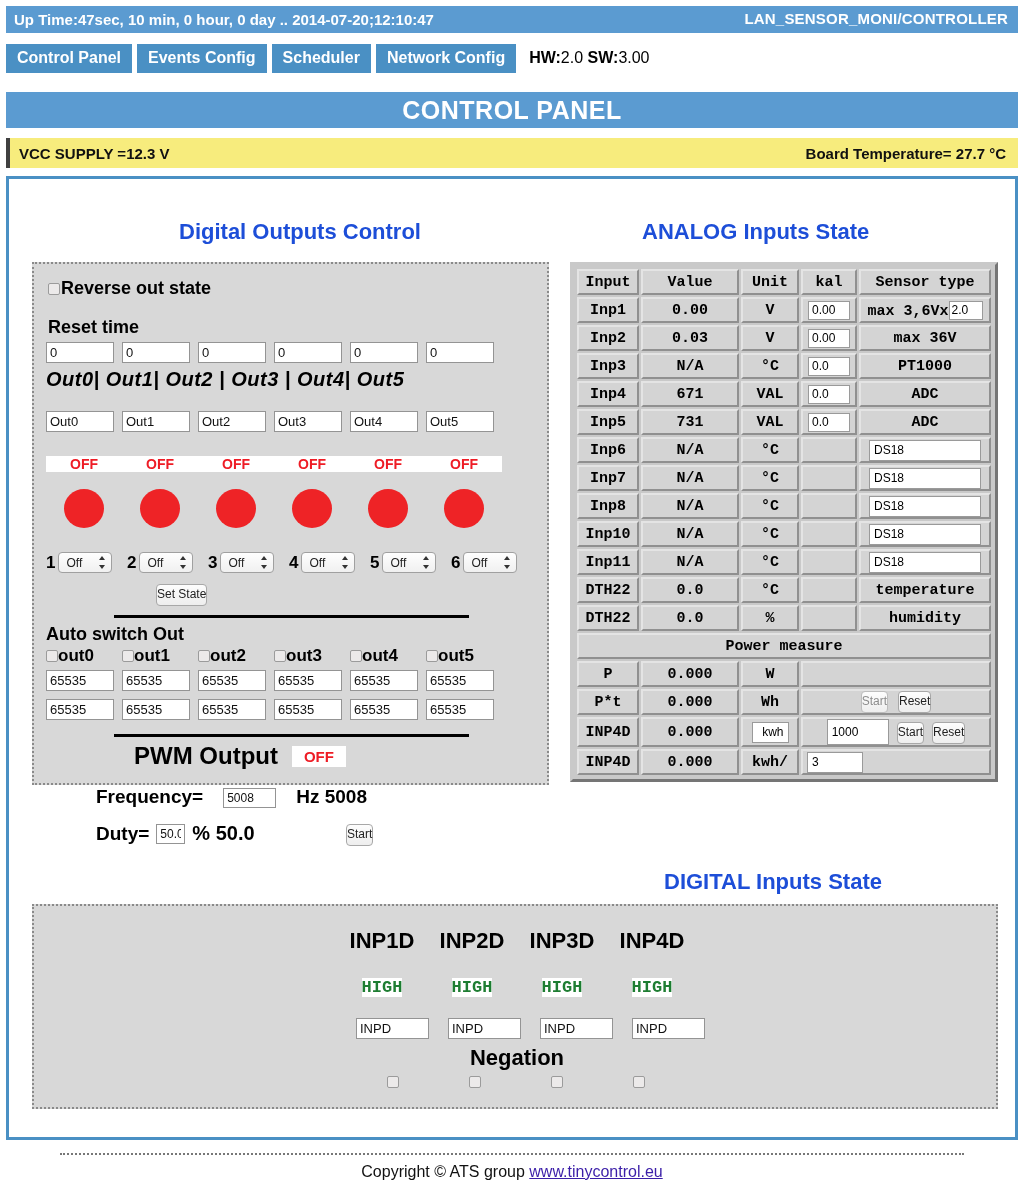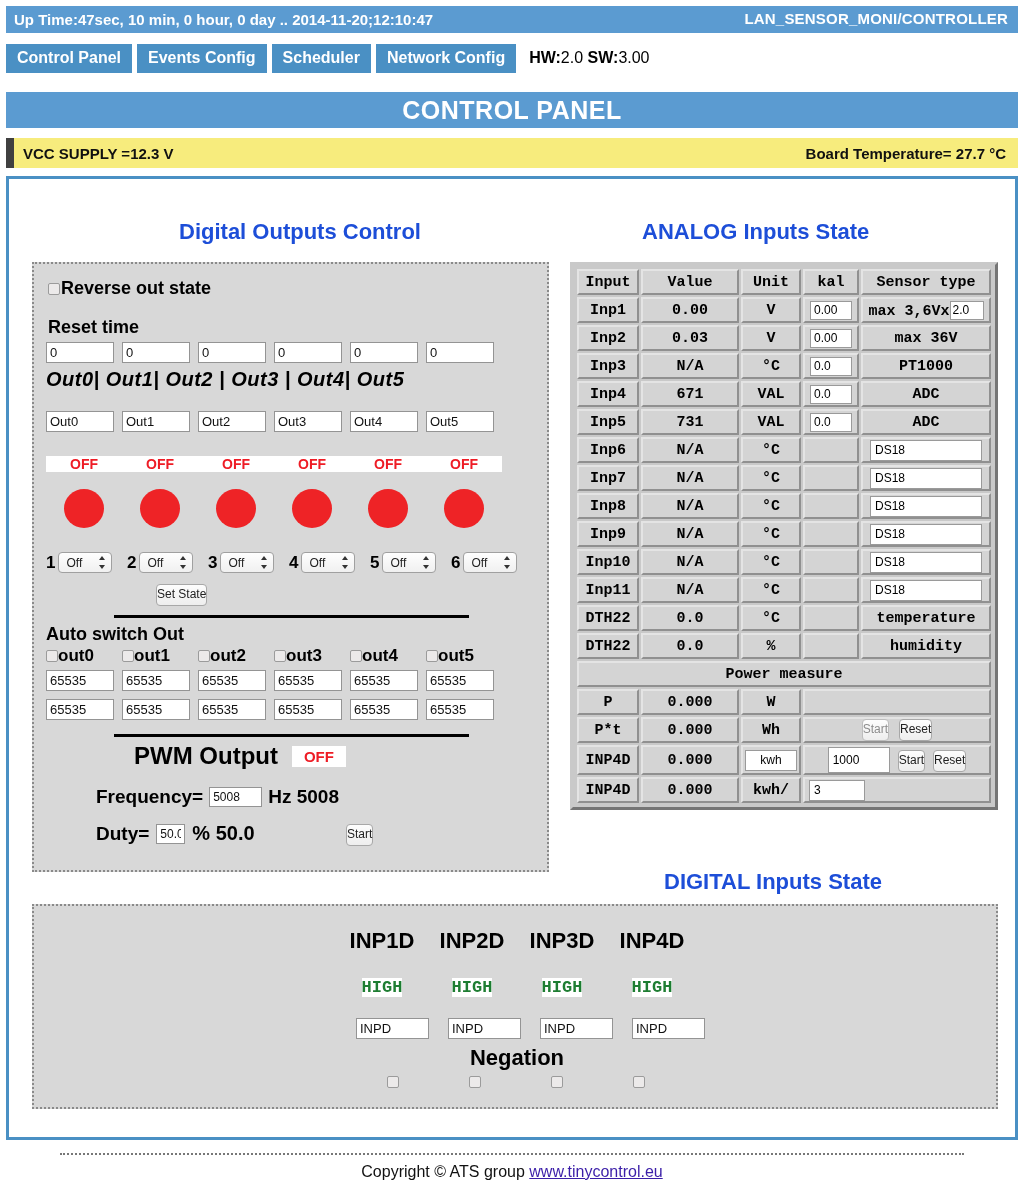--- a/index.html
+++ b/index.html
@@ -47,21 +47,21 @@
     background: #5b9bd1; color: #ffffff;
     font-size: 25px; font-weight: bold;
     display: flex; align-items: center; justify-content: center;
     letter-spacing: .5px;
   }
 
   
   .supply {
     position: absolute; left: 6px; top: 138px; width: 1012px; height: 30px;
     background: #f7ec7d;
-    border-left: 8px solid #404040;
+    border-left: 4px solid #404040;
     display: flex; align-items: center;
     font-size: 15px; font-weight: bold; color: #111;
   }
   .supply .left { padding-left: 9px; }
   .supply .right { position: absolute; right: 12px; }
 
   
   .mainpanel {
     position: absolute; left: 6px; top: 176px; width: 1012px; height: 964px;
     border: 3px solid #4a90c4; background: #ffffff;
@@ -73,21 +73,21 @@
   }
   #h-digital-out { left: 170px; top: 40px; }
   #h-analog-in   { left: 605px; top: 40px; margin-left: 28px; }
   #h-digital-in  { left: 655px; top: 690px; }
 
   
   .dashbox {
     position: absolute; background: #d8d8d8;
     border: 2px dotted #8a8a8a;
   }
-  #outputs-box { left: 23px; top: 83px; width: 517px; height: 610px; }
+  #outputs-box { left: 23px; top: 83px; width: 517px; height: 523px; }
 
   .lbl { font-size: 17px; font-weight: bold; color: #000; }
 
   .cb {
     -webkit-appearance: none; appearance: none;
     width: 12px; height: 12px; background: #eceaea;
     border: 1px solid #9b9b9b; border-radius: 2px;
     margin: 0; padding: 0; vertical-align: -1px; cursor: pointer;
   }
 
@@ -155,22 +155,22 @@
   }
   table.at td.val { font-size: 15px; }
   .colA { width: 62px; } .colB { width: 98px; }
   .colC { width: 58px; } .colD { width: 56px; }
   .kalin { width: 42px; height: 19px; font-size: 12px; font-family: "Liberation Sans", sans-serif;
            border: 1px solid #9a9a9a; background: #fff; text-align: left; padding: 0 3px; }
   .dsin  { width: 112px; height: 21px; font-size: 12px; font-family: "Liberation Sans", sans-serif;
            border: 1px solid #9a9a9a; background: #fff; text-align: left; padding: 0 4px; }
   .smallin { width: 34px; height: 19px; font-size: 12px; font-family: "Liberation Sans", sans-serif;
            border: 1px solid #9a9a9a; background: #fff; text-align: left; padding: 0 2px; }
-  .unitin { width: 52px; height: 21px; font-size: 12px; font-family: "Liberation Sans", sans-serif;
-           border: 1px solid #9a9a9a; background: #fff; text-align: center; padding: 0 4px; }
+  .unitin { width: 37px; height: 21px; font-size: 12px; font-family: "Liberation Sans", sans-serif;
+           border: 1px solid #9a9a9a; background: #fff; text-align: right; padding: 0 4px; }
   .pulsein { width: 62px; height: 21px; font-size: 12px; font-family: "Liberation Sans", sans-serif;
            border: 1px solid #9a9a9a; background: #fff; text-align: left; padding: 12px 4px; }
   .kwhin { width: 56px; height: 21px; font-size: 12px; font-family: "Liberation Sans", sans-serif;
            border: 1px solid #9a9a9a; background: #fff; text-align: left; padding: 0 4px; }
 
   
   #dig-in-box { left: 23px; top: 725px; width: 966px; height: 205px; }
   .dinhead { font-size: 22px; font-weight: bold; color: #000; }
   .dinhigh { font-size: 17px; font-weight: bold; color: #1e7d32; background: #fff;
              font-family: "Liberation Mono", monospace; }
@@ -185,21 +185,21 @@
     font-size: 16px; color: #111;
   }
   .copy a { color: #3b1ea8; text-decoration: underline; }
 </style>
 </head>
 <body>
 
 <div id="page">
 
   <div class="topbar">
-    <span class="uptime">Up Time:47sec, 10 min, 0 hour, 0 day .. 2014-11-20;12:10:47</span>
+    <span class="uptime">Up Time:47sec, 10 min, 0 hour, 0 day .. 2014-07-20;12:10:47</span>
     <span class="devname">LAN_SENSOR_MONI/CONTROLLER</span>
   </div>
 
   <div class="tabrow">
     <button class="tab">Control Panel</button>
     <button class="tab">Events Config</button>
     <button class="tab">Scheduler</button>
     <button class="tab">Network Config</button>
     <span class="verinfo"><b>HW:</b><span class="v">2.0</span> <b>SW:</b><span class="v">3.00</span></span>
   </div>
@@ -363,21 +363,21 @@
         <input class="txtin" style="width: 68px;" value="65535">
       </div>
 
       <hr class="hr-black" style="position:absolute;left:80px;top:470px;width:355px;">
 
       <div style="position:absolute;left:100px;top:478px;display:flex;align-items:center;gap:14px;">
         <span class="lbl" style="font-size:24px;">PWM Output</span>
         <span class="offtxt" style="font-size:15px;padding:2px 12px;">OFF</span>
       </div>
 
-      <div style="position:absolute;left:62px;top:522px;display:flex;align-items:center;gap:6px;">
+      <div style="position:absolute;left:62px;top:522px;display:flex;align-items:flex-end;gap:20px;">
         <span class="lbl" style="font-size:19px;">Frequency=</span>
         <input class="txtin" style="width: 53px; height: 20px; font-size: 12px;" value="5008">
         <span class="lbl" style="font-size:19px;">Hz 5008</span>
       </div>
 
       <div style="position:absolute;left:62px;top:558px;display:flex;align-items:center;gap:7px;">
         <span class="lbl" style="font-size:19px;">Duty=</span>
         <input class="txtin" style="width: 29px; height: 20px; font-size: 12px;" value="50.0">
         <span class="lbl" style="font-size:20px;">% 50.0</span>
       </div>
@@ -440,27 +440,20 @@
             </tr>
             <tr>
               <td class="colA">Inp7</td>
               <td class="colB val">N/A</td>
               <td class="colC">°C</td>
               <td class="colD"></td>
               <td><input class="dsin" value="DS18" style=""></td>
             </tr>
             <tr>
               <td class="colA">Inp8</td>
-              <td class="colB val">N/A</td>
-              <td class="colC">°C</td>
-              <td class="colD"></td>
-              <td><input class="dsin" value="DS18" style=""></td>
-            </tr>
-            <tr>
-              <td class="colA">Inp9</td>
               <td class="colB val">N/A</td>
               <td class="colC">°C</td>
               <td class="colD"></td>
               <td><input class="dsin" value="DS18" style=""></td>
             </tr>
             <tr>
               <td class="colA">Inp10</td>
               <td class="colB val">N/A</td>
               <td class="colC">°C</td>
               <td class="colD"></td>

